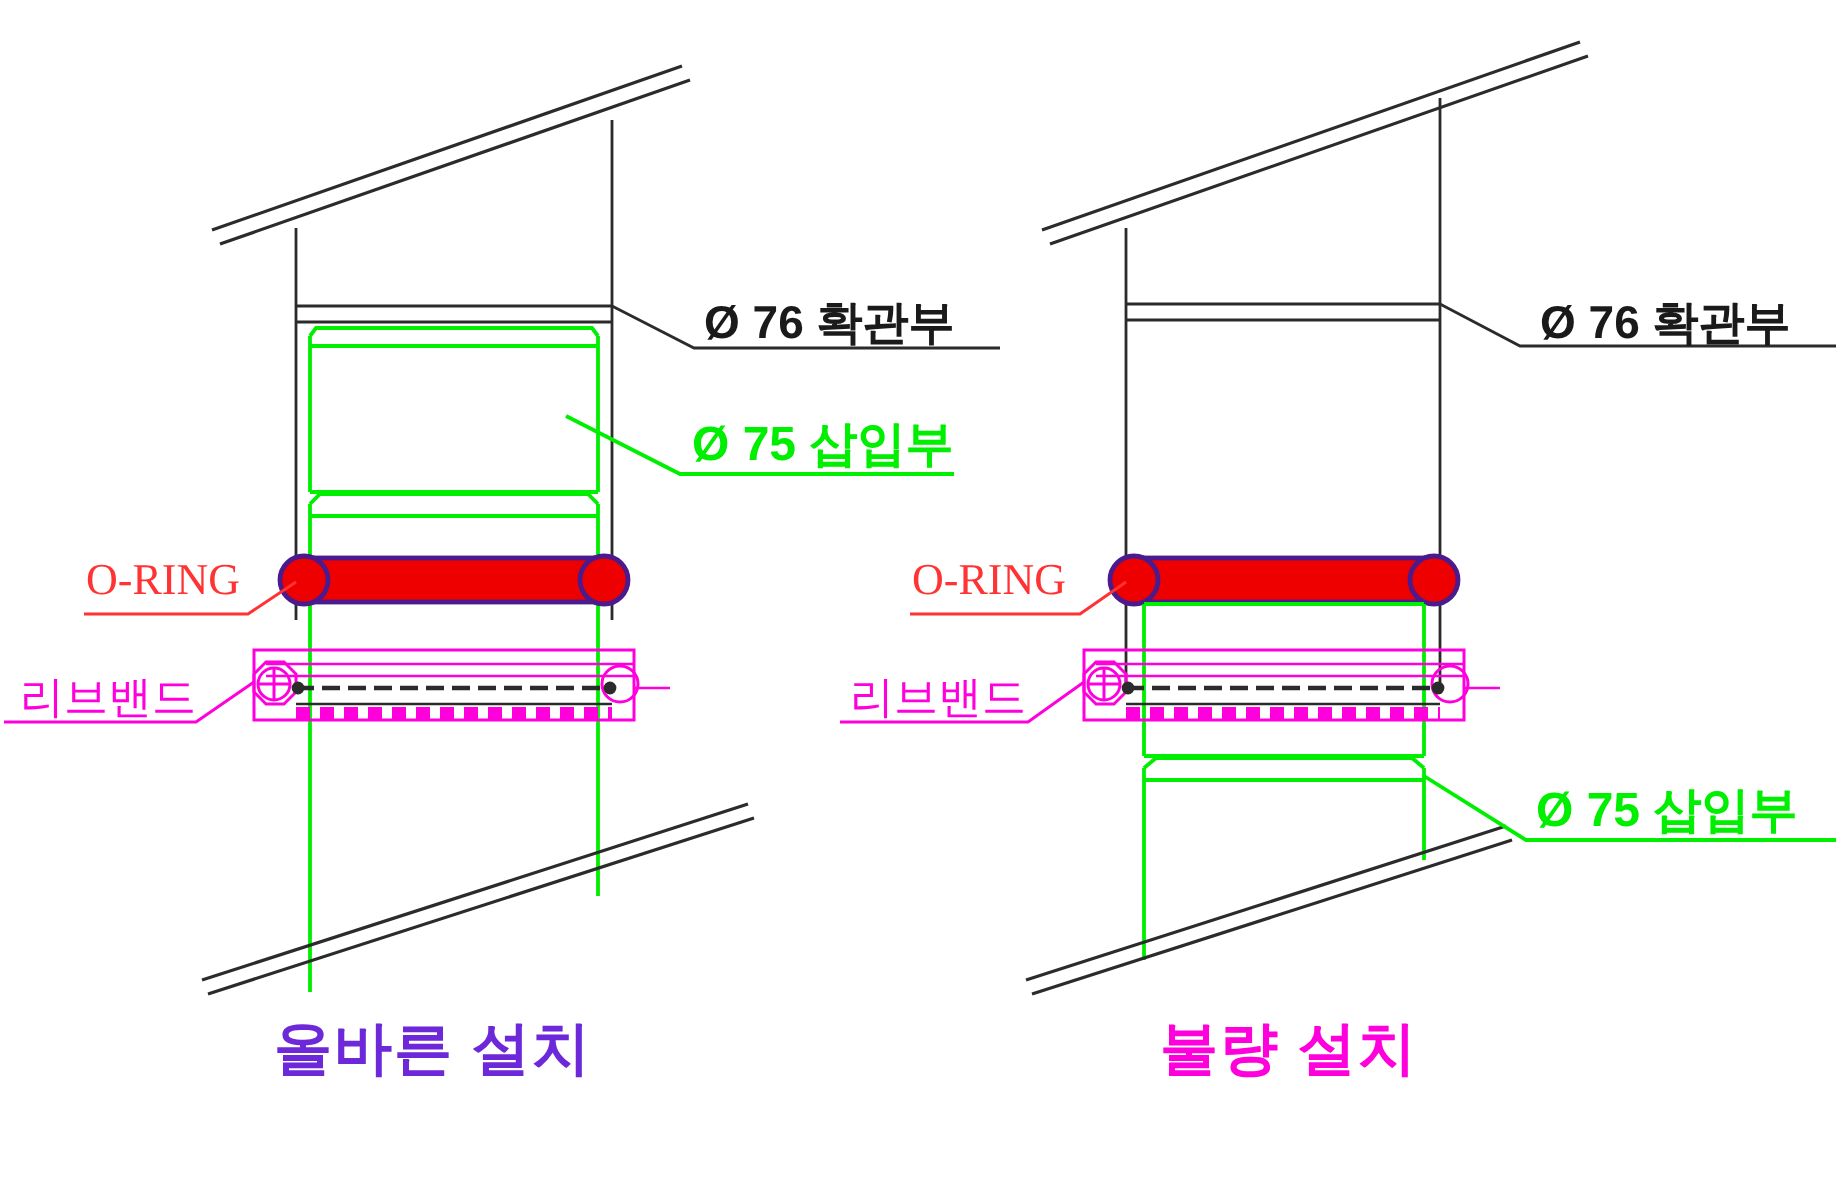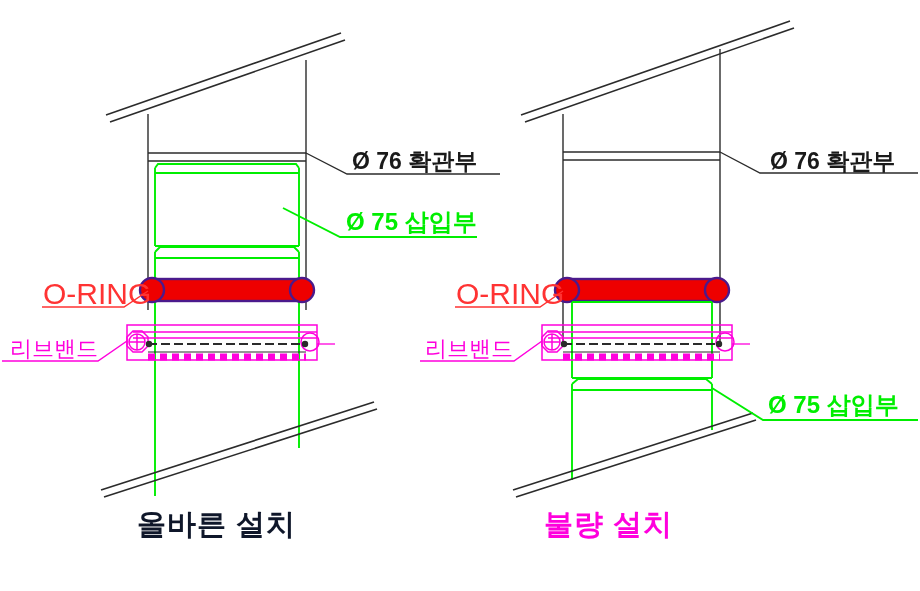--- a/index.html
+++ b/index.html
@@ -26,39 +26,40 @@
   }
   .cap {
     position: absolute;
     white-space: nowrap;
     font-family: "Liberation Sans", sans-serif;
     font-size: 29px;
     font-weight: 700;
     letter-spacing: 1px;
   }
   .cap-left { left: 137px; top: 505px; }
-  .cap-right { left: 544px; top: 505px; }
+  .cap-right { left: 580px; top: 505px; }
 
   .lbl {
     position: absolute;
     white-space: nowrap;
     font-family: "Liberation Sans", sans-serif;
   }
   .lbl-dim {
     font-size: 23px;
     font-weight: 700;
     color: #1a1a1a;
   }
   .lbl-green {
     font-size: 24px;
     font-weight: 700;
   }
   .lbl-red {
-    font-size: 30px;
+    font-size: 22px;
     font-weight: 400;
+    font-family: Liberation Serif, serif;
   }
   .lbl-mag {
     font-size: 22px;
     font-weight: 400;
   }
 </style>
 </head>
 <body>
 
 <div id="canvas">
@@ -225,21 +226,21 @@
   </svg>
 
   <div class="lbl lbl-dim" style="left:352px; top:146px;">Ø 76 확관부</div>
 
   <div class="lbl lbl-green" style="left:346px; top:206px; color:#00ee00;">Ø 75 삽입부</div>
 
   <div class="lbl lbl-red" style="left:43px; top:277px; color:#ff3333;">O-RING</div>
 
   <div class="lbl lbl-mag" style="left:10px; top:334px; color:#ff00dd;">리브밴드</div>
 
-  <div class="cap cap-left" style="color:#0f172a;">올바른 설치</div>
+  <div class="cap cap-left" style="color:#6d28d9;">올바른 설치</div>
 
   <div class="lbl lbl-dim" style="left:770px; top:146px;">Ø 76 확관부</div>
 
   <div class="lbl lbl-green" style="left:768px; top:389px; color:#00ee00;">Ø 75 삽입부</div>
 
   <div class="lbl lbl-red" style="left:456px; top:277px; color:#ff3333;">O-RING</div>
 
   <div class="lbl lbl-mag" style="left:425px; top:334px; color:#ff00dd;">리브밴드</div>
 
   <div class="cap cap-right" style="color:#ff00dd;">불량 설치</div>

